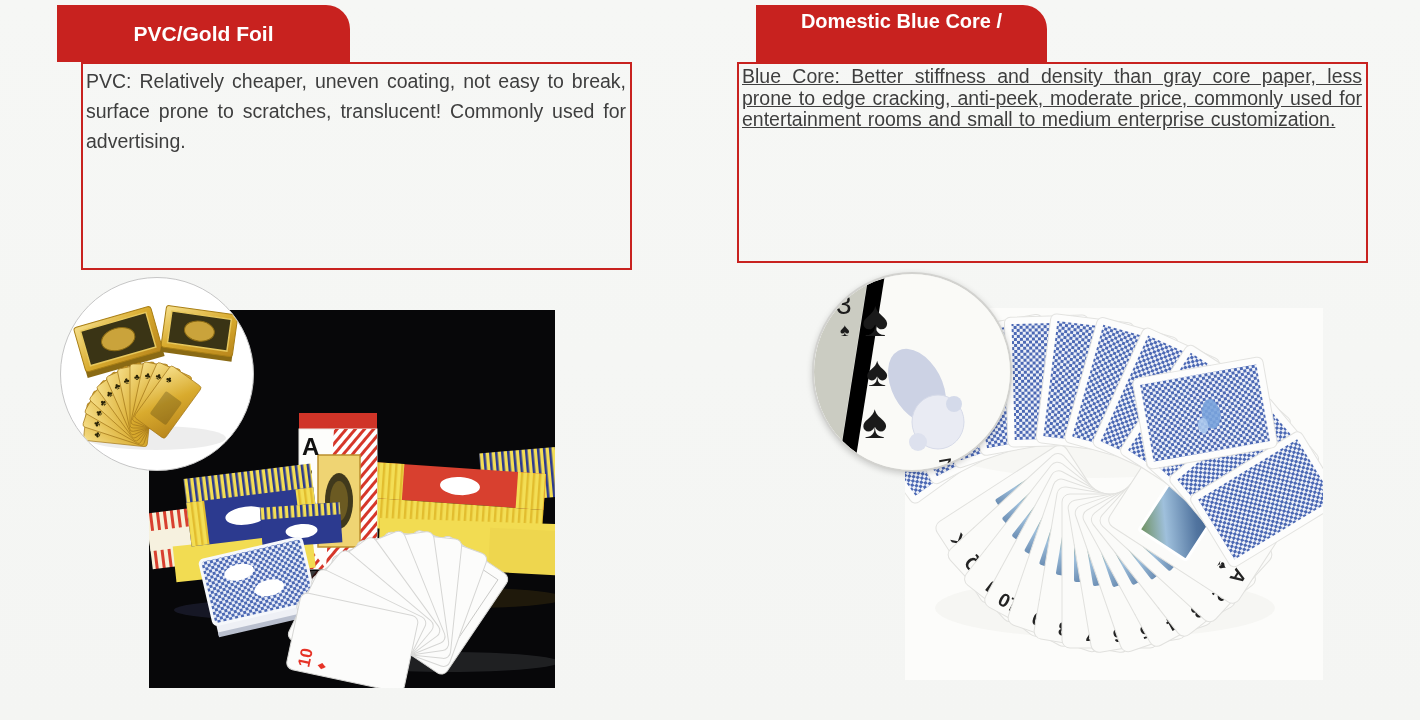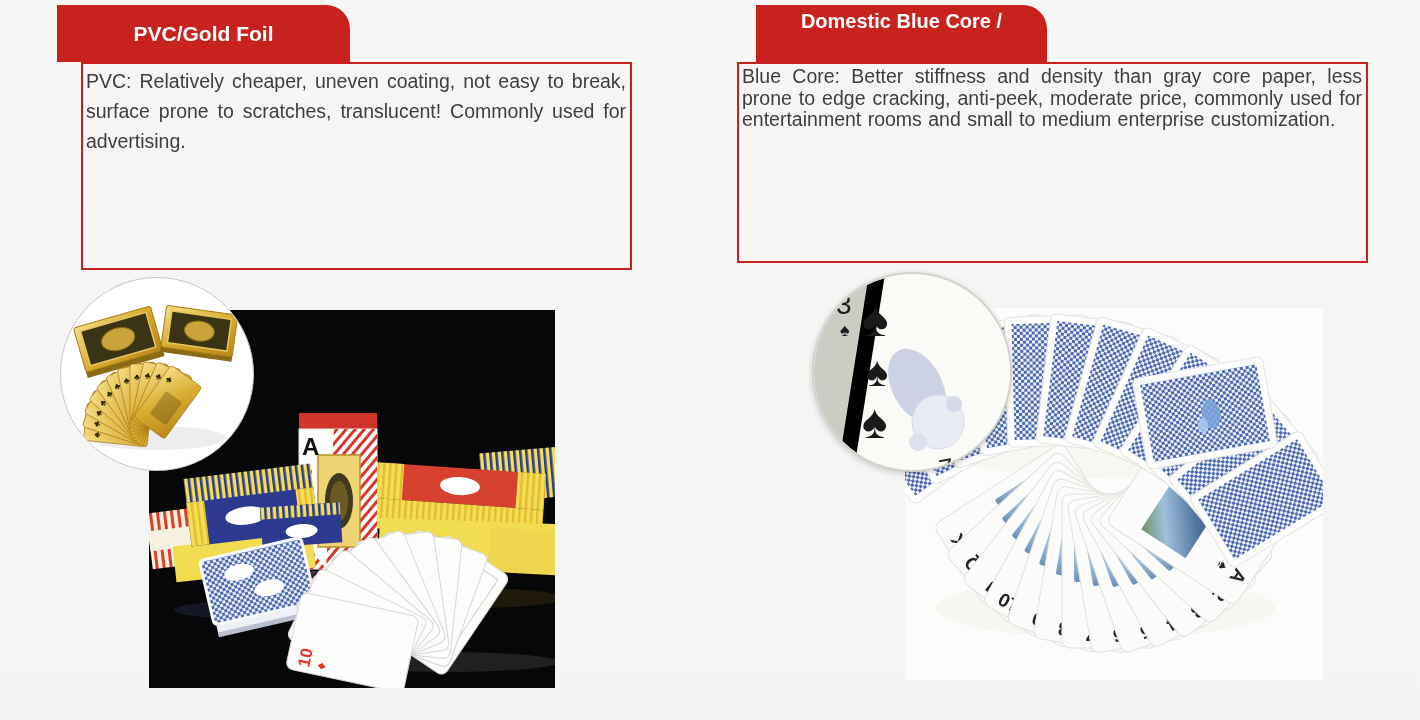--- a/index.html
+++ b/index.html
@@ -7,21 +7,21 @@
   #screen{position:relative;width:1420px;height:720px;background:linear-gradient(180deg,#f6f7f5 0%,#f4f5f3 100%);}
 
   .tab{position:absolute;background:#c8221f;color:#ffffff;font-weight:bold;text-align:center;
        border-radius:0 24px 0 0;box-sizing:border-box;}
   #left-tab{left:57px;top:5px;width:293px;height:57px;font-size:21px;line-height:57px;}
   #right-tab{left:737px;top:5px;width:291px;height:57px;font-size:20px;line-height:25px;padding-top:4px;margin-left:19px;}
 
   .infobox{position:absolute;border:2px solid #c8221f;color:#3e3e3e;box-sizing:border-box;
            padding:2px 4px 0 3px;text-align:justify;word-spacing:1px;}
   #left-box{left:57px;top:62px;width:551px;height:208px;font-size:19.5px;line-height:30px;margin-left:24px;}
-  #right-box{left:737px;top:62px;width:631px;height:201px;font-size:19.5px;line-height:21.5px;}
+  #right-box{left:737px;top:62px;width:631px;height:201px;font-size:19.5px;line-height:21.5px;text-decoration:underline;}
   .infobox p{margin:0 0 9px 0;}
 
   .photo{position:absolute;}
   #left-photo{left:149px;top:310px;width:406px;height:378px;}
   #right-photo{left:905px;top:308px;width:418px;height:372px;background:#fcfcfa;}
 
   .circle-inset{position:absolute;border-radius:50%;overflow:hidden;background:#ffffff;}
   #left-circle{left:60px;top:277px;width:192px;height:192px;border:1px solid #c6c6c6;}
   #right-circle{left:812px;top:272px;width:196px;height:196px;border:2px solid #d2d2cf;
                 box-shadow:0 2px 6px rgba(0,0,0,0.18);}

